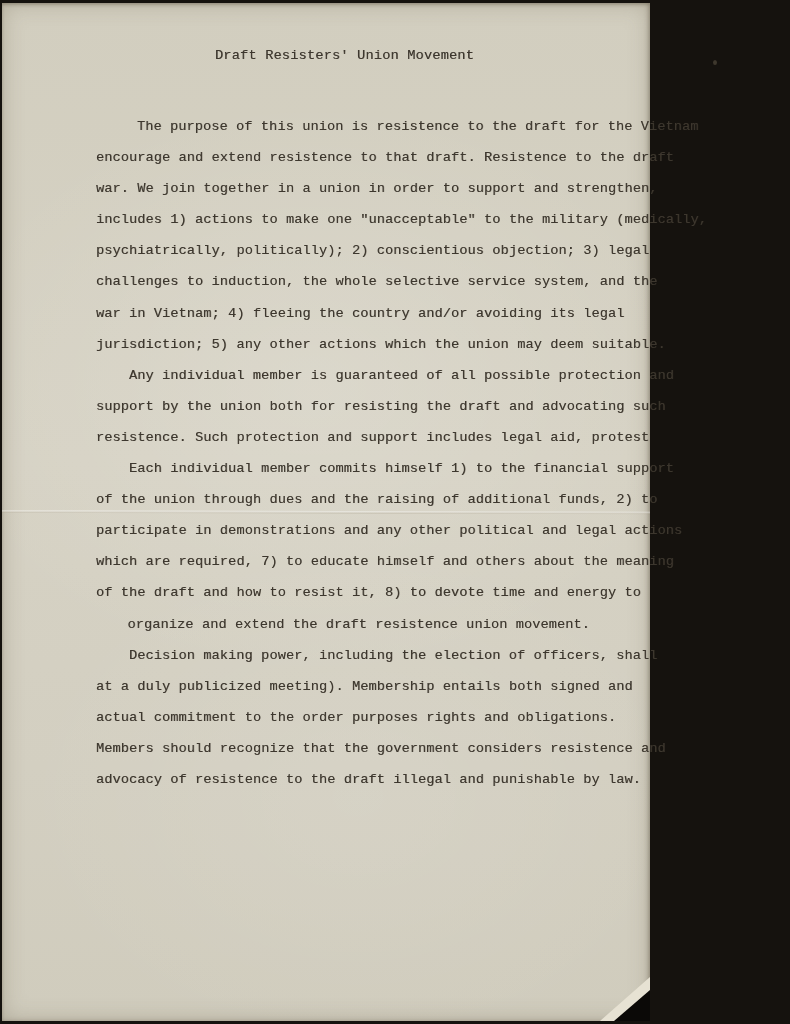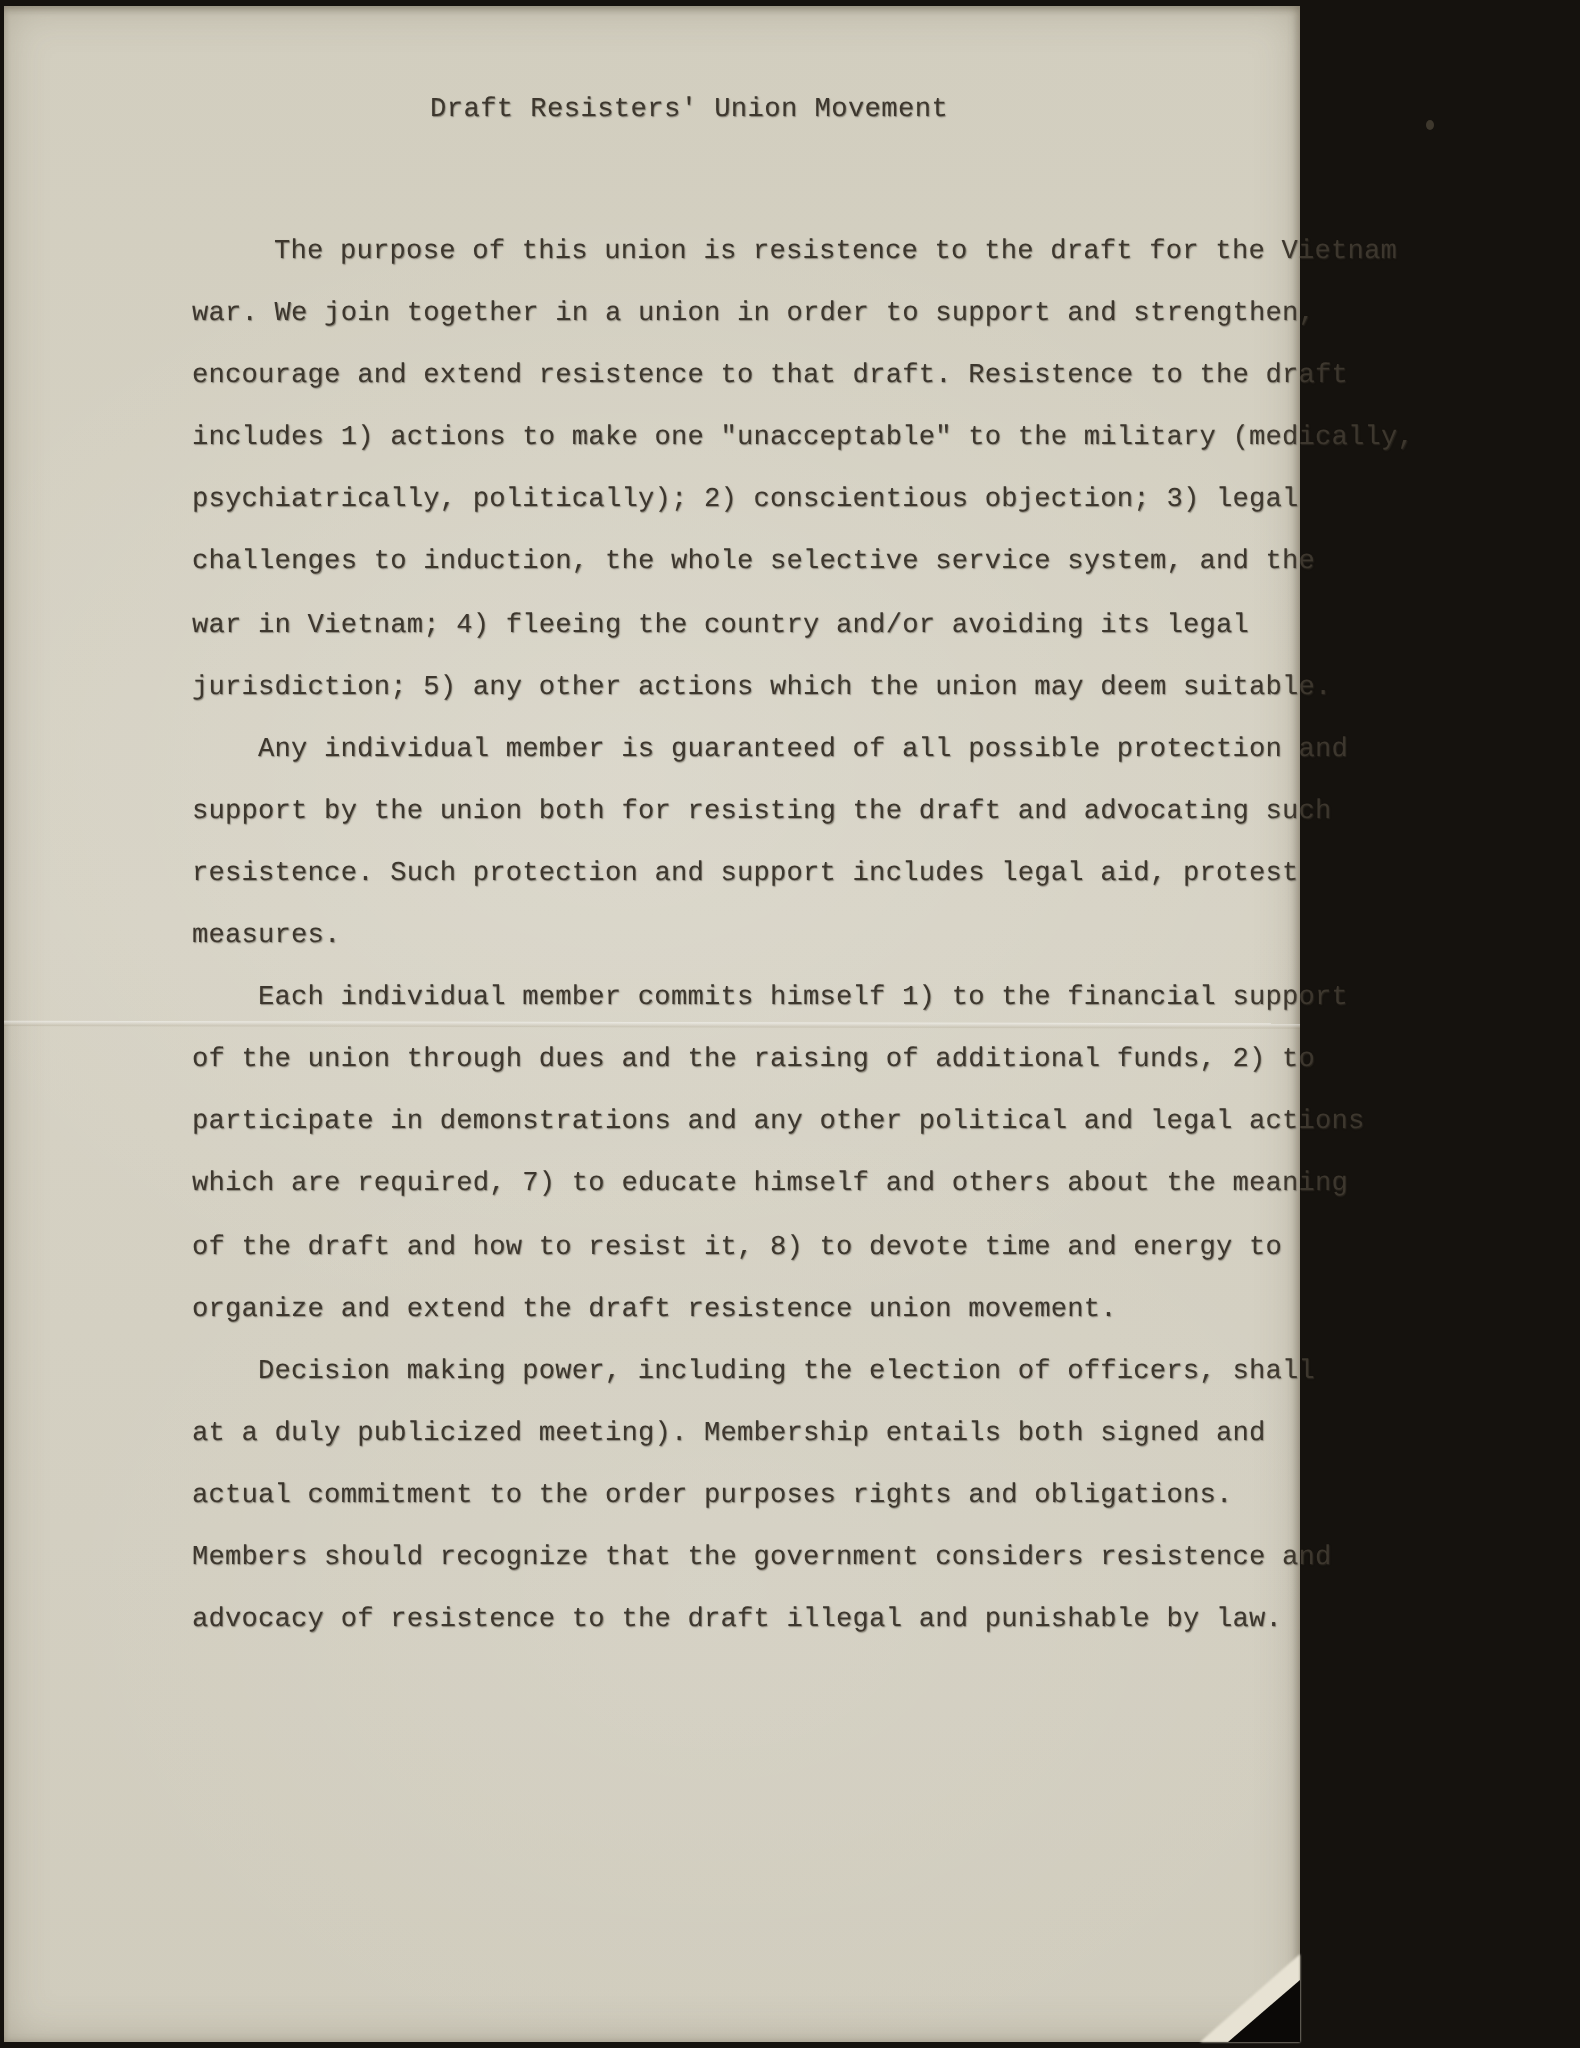--- a/index.html
+++ b/index.html
@@ -65,52 +65,52 @@
     white-space:nowrap;
     letter-spacing:0.2px;
     text-shadow:0.4px 0.4px 0.6px rgba(61,55,46,0.55);
   }
   .bodytext{
     margin-top:44px;
     font-size:13.6px;
     line-height:31.1px;
     letter-spacing:0.1px;
     text-shadow:0.4px 0.4px 0.6px rgba(61,55,46,0.5);
+    text-align:right;
   }
   .line{white-space:nowrap;}
   .first{text-indent:33px;}
   .para-1 .first{text-indent:41px;}
 </style>
 </head>
 <body>
 
 <div class="scan">
   <div class="paper">
 
     <div class="page">
       <div class="title">Draft Resisters' Union Movement</div>
 
       <div class="bodytext">
 
         <div class="paragraph para-1">
           <div class="line first">The purpose of this union is resistence to the draft for the Vietnam</div>
+          <div class="line">encourage and extend resistence to that draft. Resistence to the draft</div>
           <div class="line">war. We join together in a union in order to support and strengthen,</div>
-          <div class="line">encourage and extend resistence to that draft. Resistence to the draft</div>
           <div class="line">includes 1) actions to make one "unacceptable" to the military (medically,</div>
           <div class="line">psychiatrically, politically); 2) conscientious objection; 3) legal</div>
           <div class="line">challenges to induction, the whole selective service system, and the</div>
           <div class="line">war in Vietnam; 4) fleeing the country and/or avoiding its legal</div>
           <div class="line">jurisdiction; 5) any other actions which the union may deem suitable.</div>
         </div>
 
         <div class="paragraph para-2">
           <div class="line first">Any individual member is guaranteed of all possible protection and</div>
           <div class="line">support by the union both for resisting the draft and advocating such</div>
           <div class="line">resistence. Such protection and support includes legal aid, protest</div>
-          <div class="line">measures.</div>
         </div>
 
         <div class="paragraph para-3">
           <div class="line first">Each individual member commits himself 1) to the financial support</div>
           <div class="line">of the union through dues and the raising of additional funds, 2) to</div>
           <div class="line">participate in demonstrations and any other political and legal actions</div>
           <div class="line">which are required, 7) to educate himself and others about the meaning</div>
           <div class="line">of the draft and how to resist it, 8) to devote time and energy to</div>
           <div class="line">organize and extend the draft resistence union movement.</div>
         </div>

